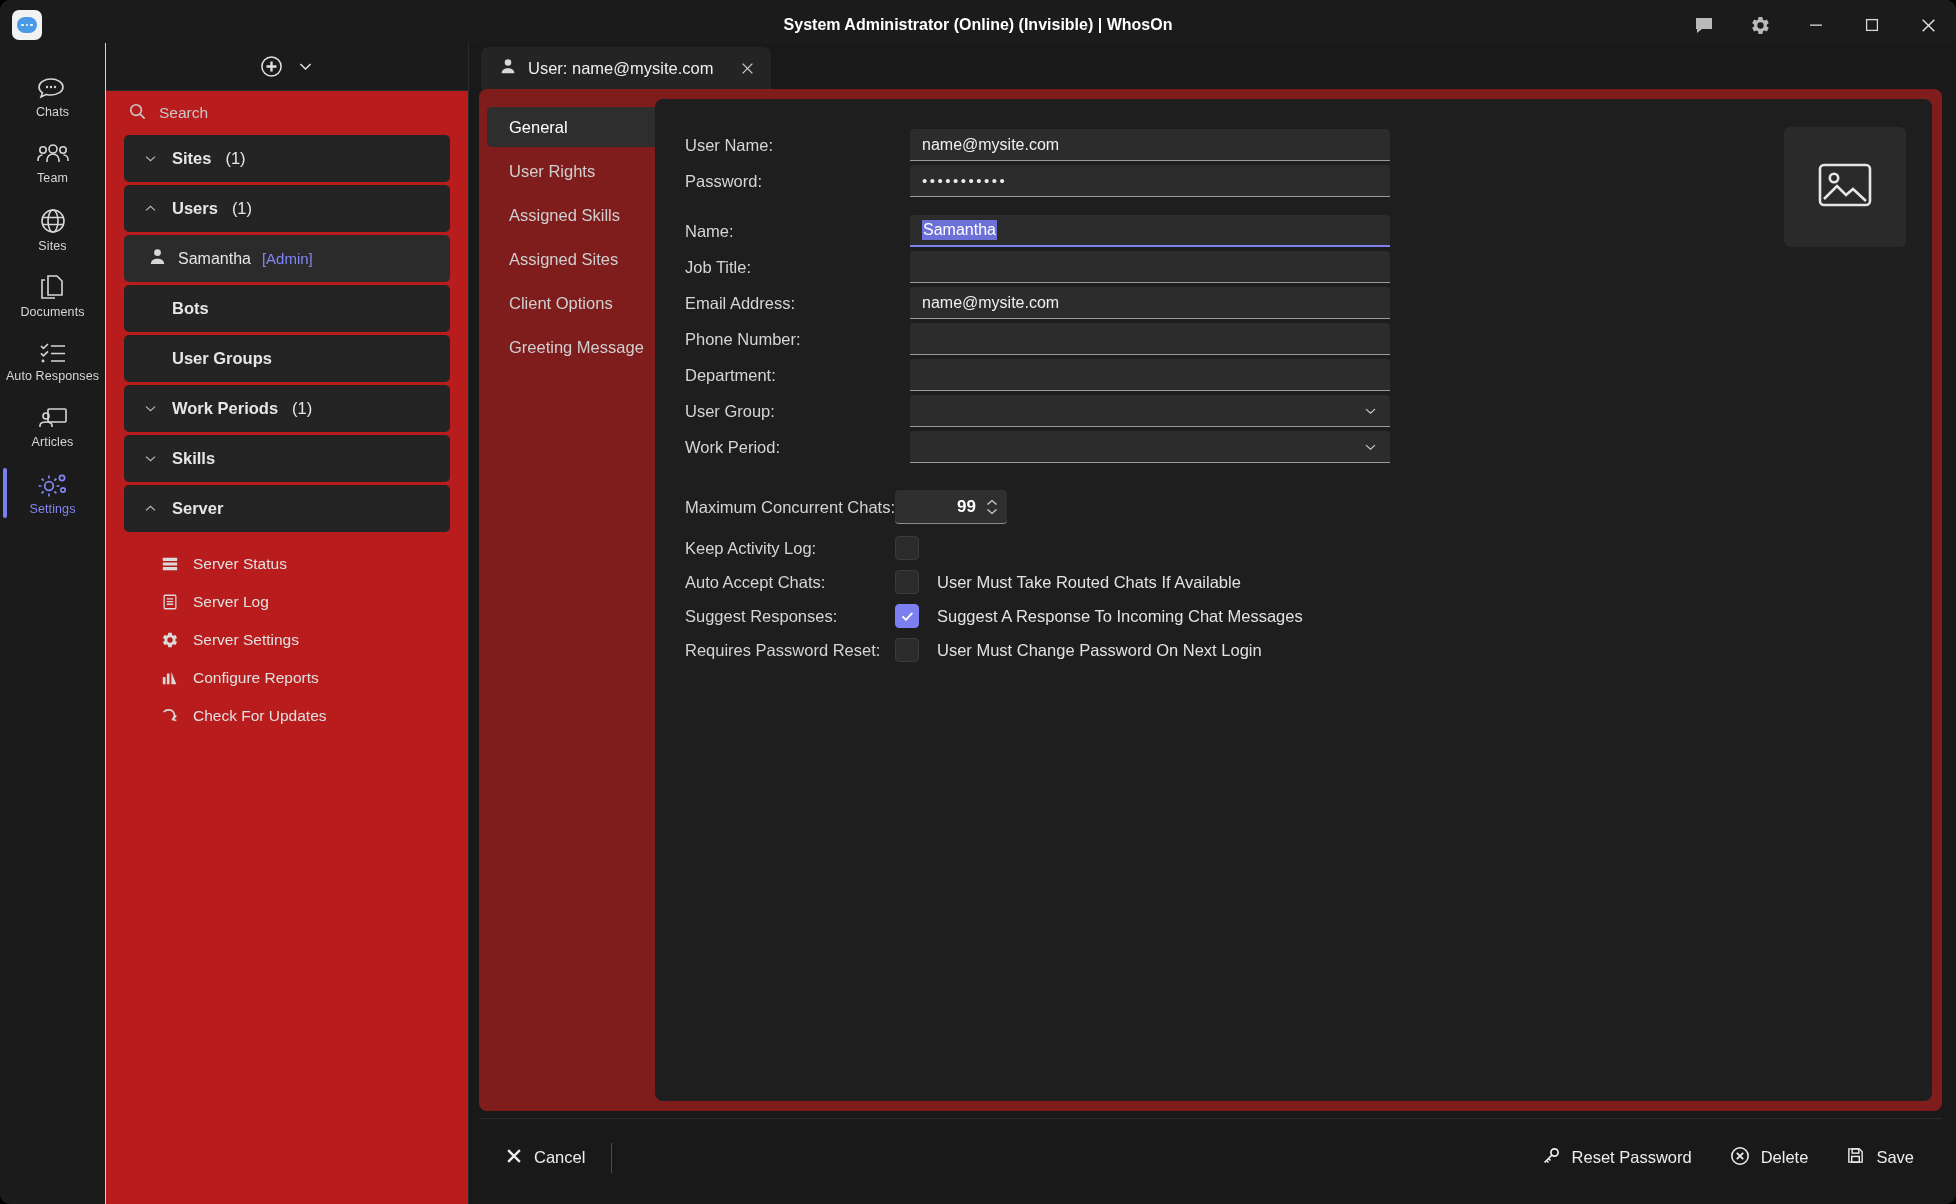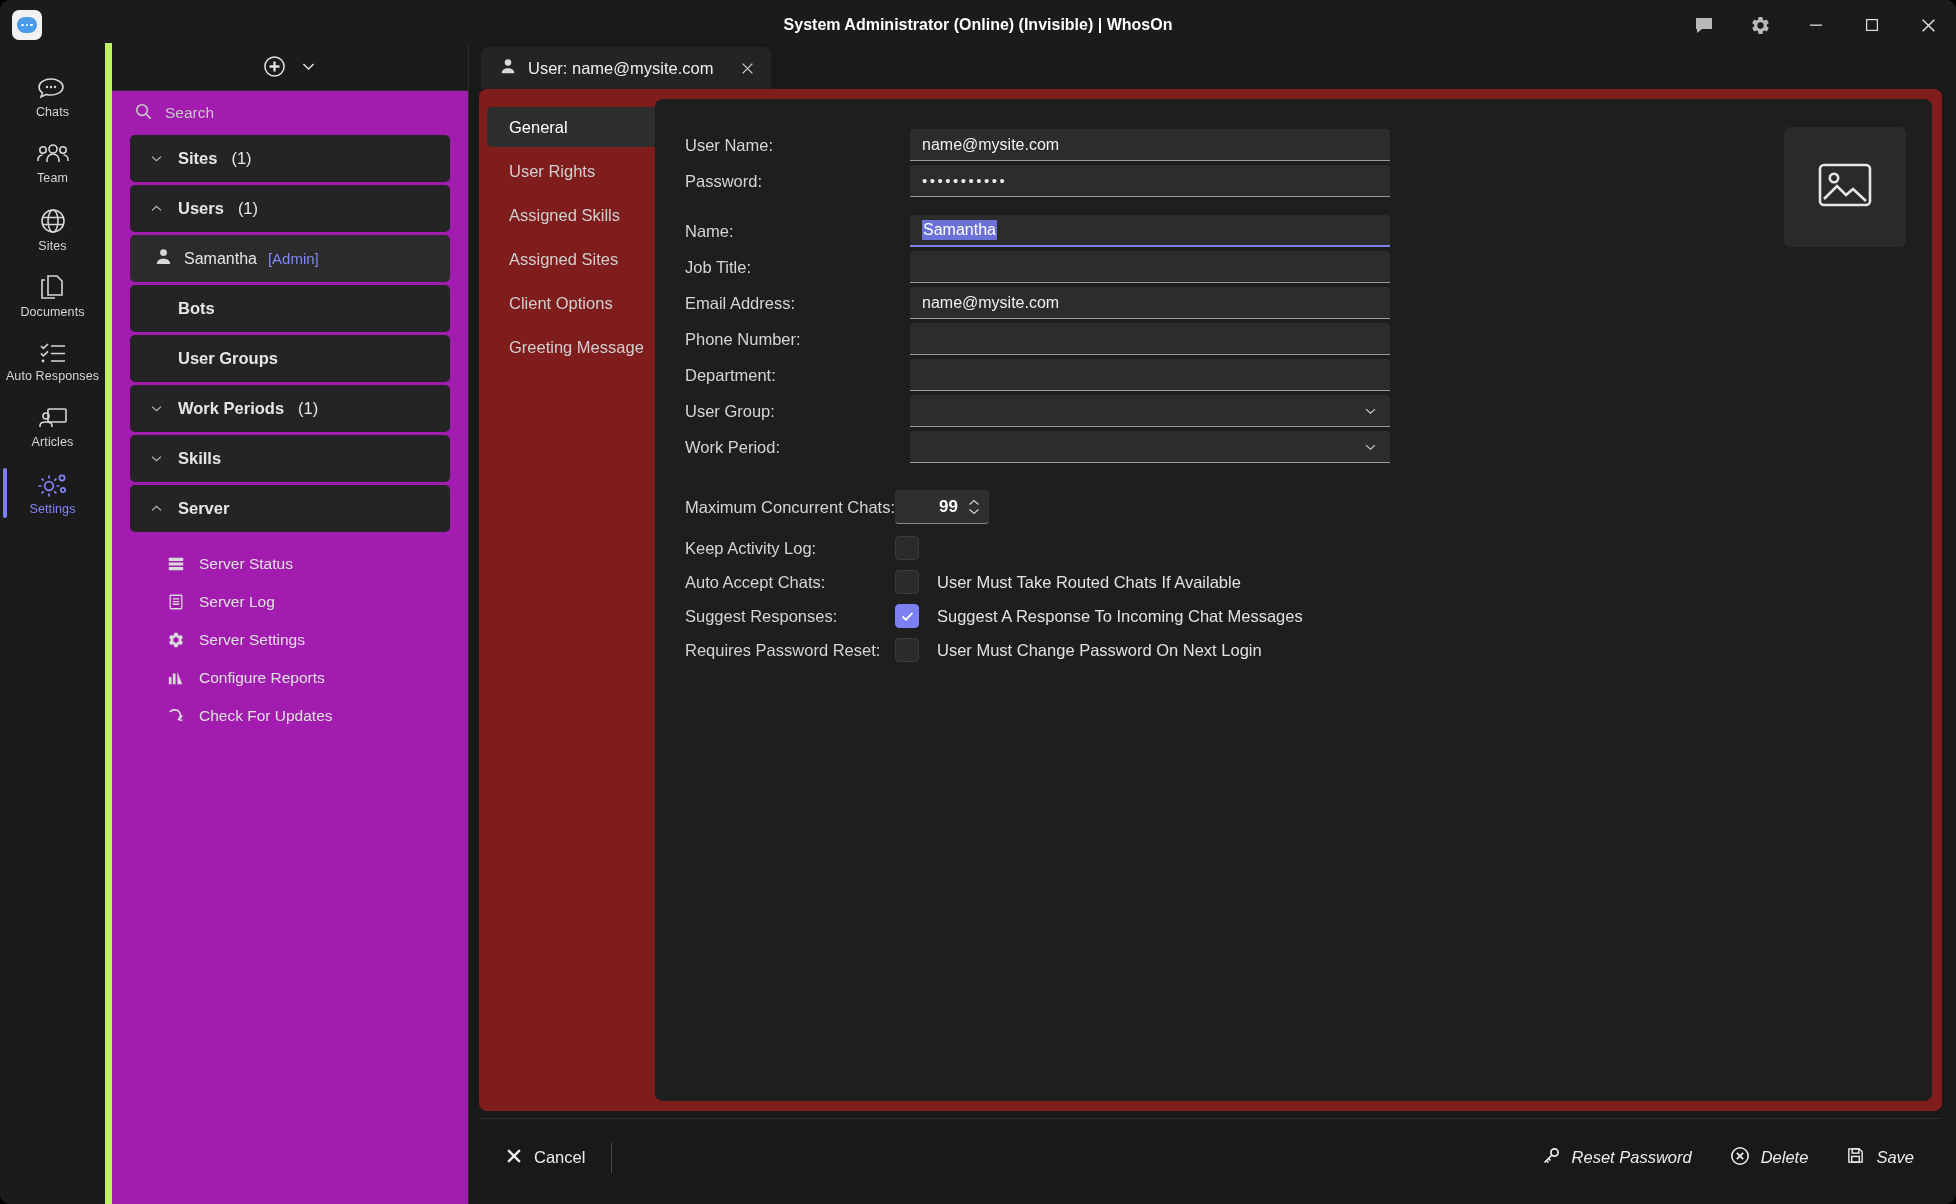--- a/index.html
+++ b/index.html
@@ -70,22 +70,22 @@
   .rail-item.active { color: #8287f5; }
   .rail-item.active::before {
     content: ""; position: absolute; left: 3px; top: 8px;
     width: 4px; height: 50px; border-radius: 3px; background: #7b7ff0;
   }
   .rail-item svg { display:block; }
 
   
   .tree {
     position: absolute; left: 105px; top: 43px; width: 363px; bottom: 0;
-    background: #a21caf;
-    border-left: 7px solid #bef264;
+    background: #b91c1c;
+    border-left: 1px solid #bef264;
   }
   .tree-toolbar {
     height: 48px; display: flex; align-items: center; justify-content: center;
     gap: 14px; border-bottom: 1px solid #2b2b2b;
     background:#1b1b1b;
   }
   .tb-icon { color: #e2e2e2; display:flex; align-items:center; }
   .search-row {
     height: 44px; display: flex; align-items: center; gap: 12px;
     padding: 0 22px; color: #c8c8c8; font-size: 15.5px;
@@ -181,21 +181,21 @@
   .avatar-box {
     position: absolute; right: 26px; top: 28px;
     width: 122px; height: 120px;
     background: #2a2a2a;
     border-radius: 6px;
     display: flex; align-items: center; justify-content: center;
   }
 
   .spin-row { display: flex; align-items: center; height: 40px; text-align: right; }
   .spinner {
-    width: 94px; height: 34px; background: #2f2f2f;
+    width: 112px; height: 34px; background: #2f2f2f;
     border-radius: 4px;
     display: flex; align-items: center; justify-content: flex-end;
     padding-right: 8px; gap: 9px;
     color: #fff; font-size: 17px; font-weight: bold;
     border-bottom: 1.5px solid #8a8a8a;
   }
   .spin-arrows { display: flex; flex-direction: column; gap: 0px; color: #d2d2d2; }
 
   .cb-row { display: flex; align-items: center; height: 34px; }
   .cbox {
@@ -214,21 +214,21 @@
     border-top: 1px solid #2c2c2c;
     display: flex; align-items: center;
   }
   .bb-btn {
     display: flex; align-items: center; gap: 11px;
     color: #ededed; font-size: 16.5px;
     padding: 8px 12px; border-radius: 4px;
   }
   .bb-left { margin-left: 14px; display:flex; align-items:center; gap: 0; }
   .bb-div { width: 1px; height: 30px; background: #4a4a4a; margin-left: 14px; }
-  .bb-right { margin-left: auto; display: flex; align-items: center; gap: 14px; padding-right: 16px; font-style: italic; }
+  .bb-right { margin-left: auto; display: flex; align-items: center; gap: 14px; padding-right: 16px; }
   svg { flex: 0 0 auto; }
 </style>
 </head>
 <body>
 
 <div class="app">
 
   <div class="titlebar">
     <div class="app-logo">
       <div class="bubble">

